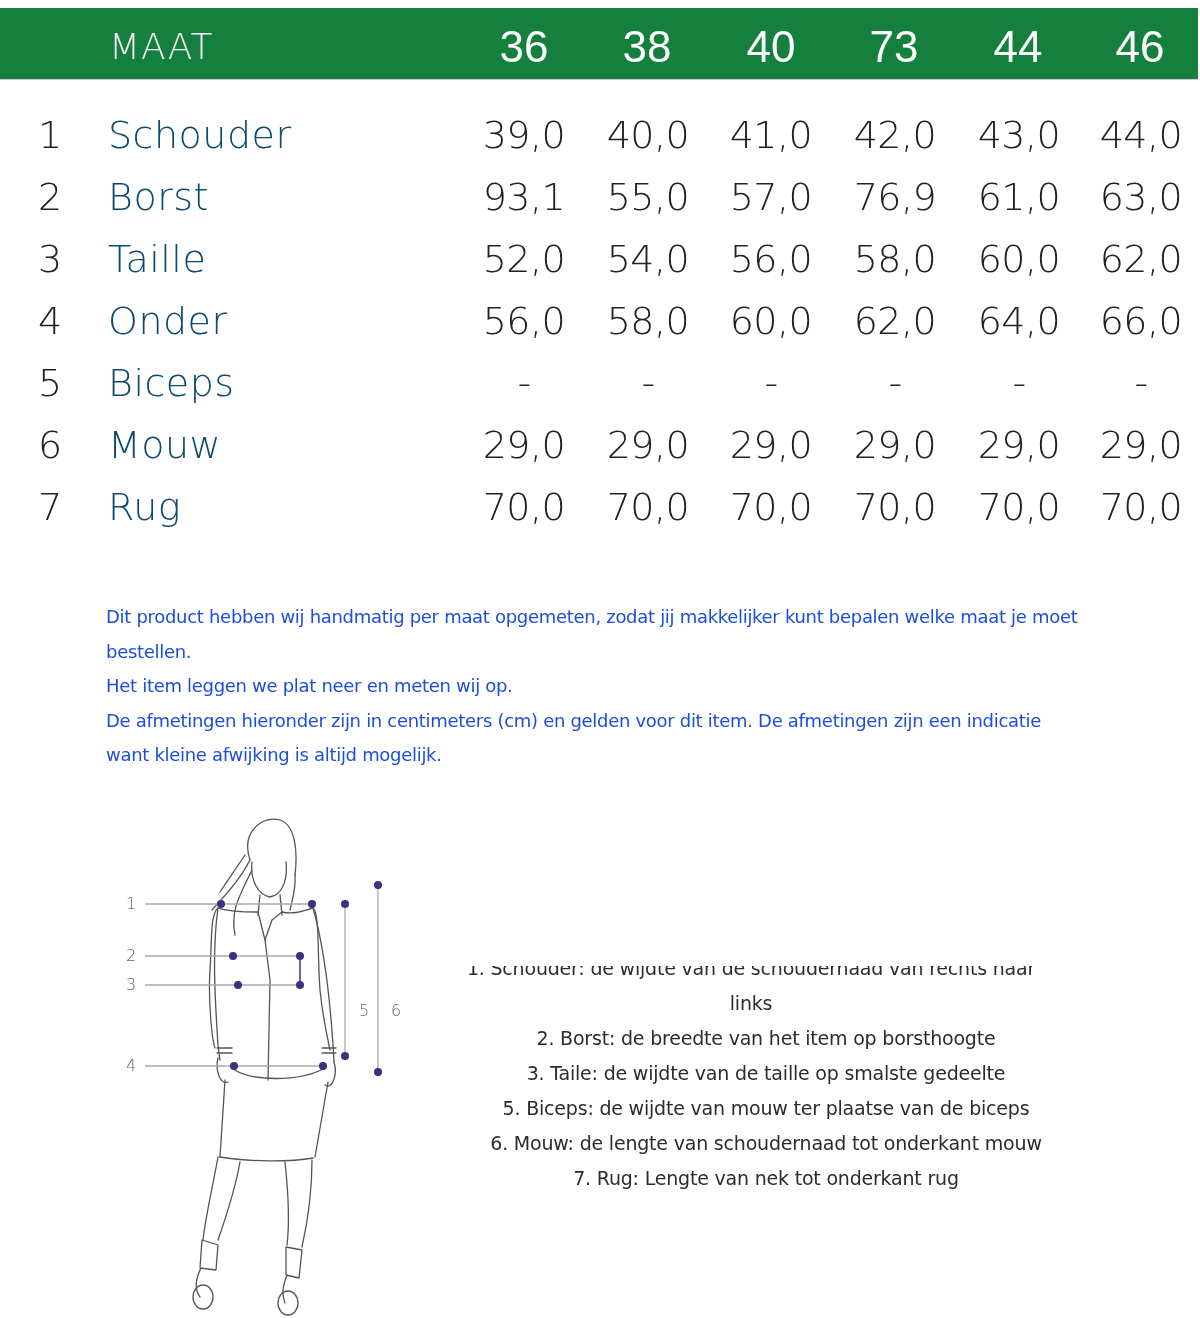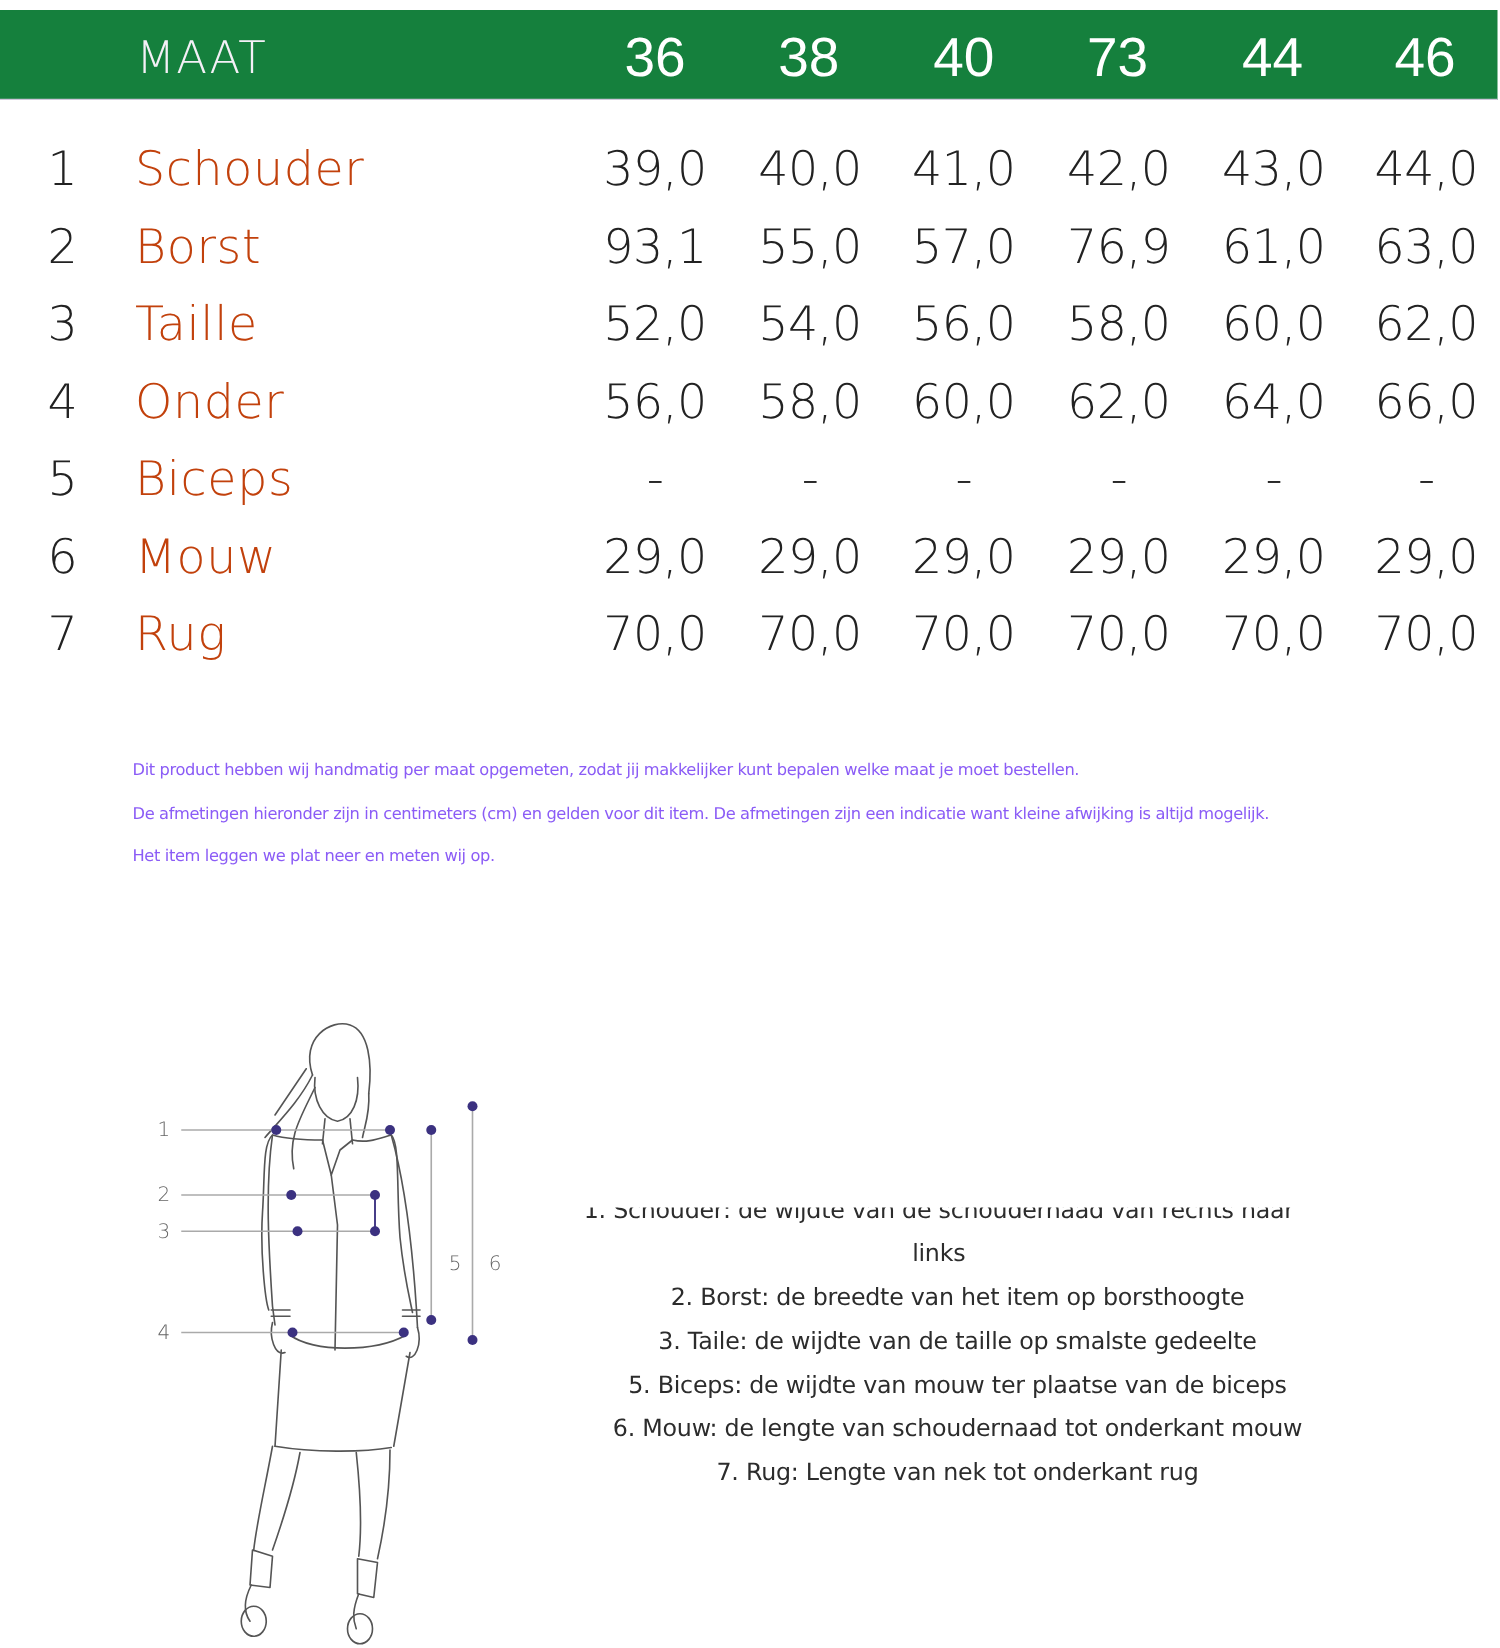--- a/index.html
+++ b/index.html
@@ -25,32 +25,32 @@
 
   .row { position: absolute; left: 0; width: 1200px; height: 62px; }
   .row .num {
     position: absolute; left: 38px; top: 0; width: 30px;
     font-family: "DejaVu Sans", sans-serif; font-weight: 200;
     font-size: 38px; color: #222;
   }
   .row .label {
     position: absolute; left: 108px; top: 0;
     font-family: "DejaVu Sans", sans-serif; font-weight: 200;
-    font-size: 38px; color: #c2410c; letter-spacing: 0.5px;
+    font-size: 38px; color: #0c4a6e; letter-spacing: 0.5px;
   }
   .row .val {
     position: absolute; top: 0; width: 124px; text-align: center;
     font-family: "DejaVu Sans", sans-serif; font-weight: 200;
     font-size: 38px; color: #222; letter-spacing: -0.5px;
   }
 
   .intro {
     position: absolute; left: 106px; top: 600px; width: 980px;
     font-family: "DejaVu Sans", sans-serif;
-    font-size: 13px; line-height: 34.5px; color: #8b5cf6;
+    font-size: 18px; line-height: 34.5px; color: #1d4ed8;
     letter-spacing: -0.3px;
   }
   .intro p { margin: 0; }
 
   .figure {
     position: absolute; left: 100px; top: 800px; width: 330px; height: 518px;
   }
   .figure svg { width: 100%; height: 100%; }
 
   .legend {
@@ -142,22 +142,22 @@
   <span class="val" style="left:462px">70,0</span>
   <span class="val" style="left:586px">70,0</span>
   <span class="val" style="left:709px">70,0</span>
   <span class="val" style="left:833px">70,0</span>
   <span class="val" style="left:957px">70,0</span>
   <span class="val" style="left:1079px">70,0</span>
 </div>
 
 <div class="intro">
   <p>Dit product hebben wij handmatig per maat opgemeten, zodat jij makkelijker kunt bepalen welke maat je moet bestellen.</p>
+  <p>Het item leggen we plat neer en meten wij op.</p>
   <p>De afmetingen hieronder zijn in centimeters (cm) en gelden voor dit item. De afmetingen zijn een indicatie want kleine afwijking is altijd mogelijk.</p>
-  <p>Het item leggen we plat neer en meten wij op.</p>
 </div>
 
 <div class="figure">
   <svg viewBox="0 0 330 518" xmlns="http://www.w3.org/2000/svg">
     <g fill="none" stroke="#555" stroke-width="1.3" stroke-linecap="round" stroke-linejoin="round">
 
       <path d="M150 60 C 140 30, 165 15, 180 20 C 195 25, 198 50, 195 75"></path>
       <path d="M150 60 C 140 80, 125 95, 112 110"></path>
       <path d="M145 55 C 135 70, 128 80, 120 92"></path>
       <path d="M152 70 C 140 95, 130 110, 135 135"></path>

